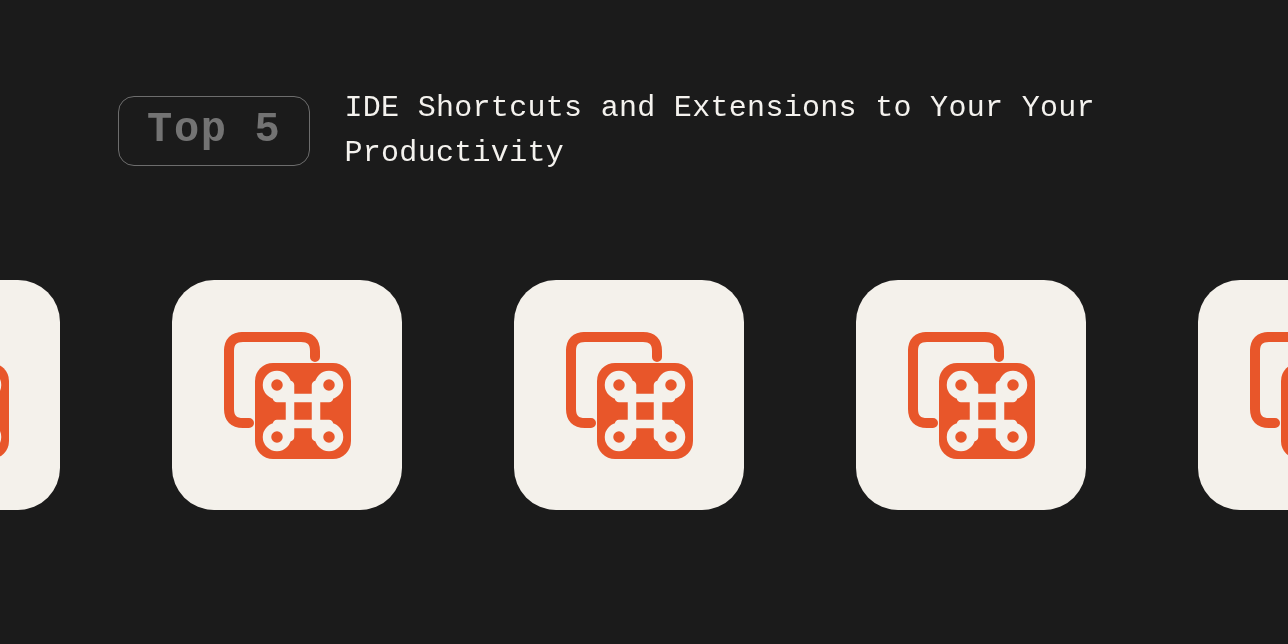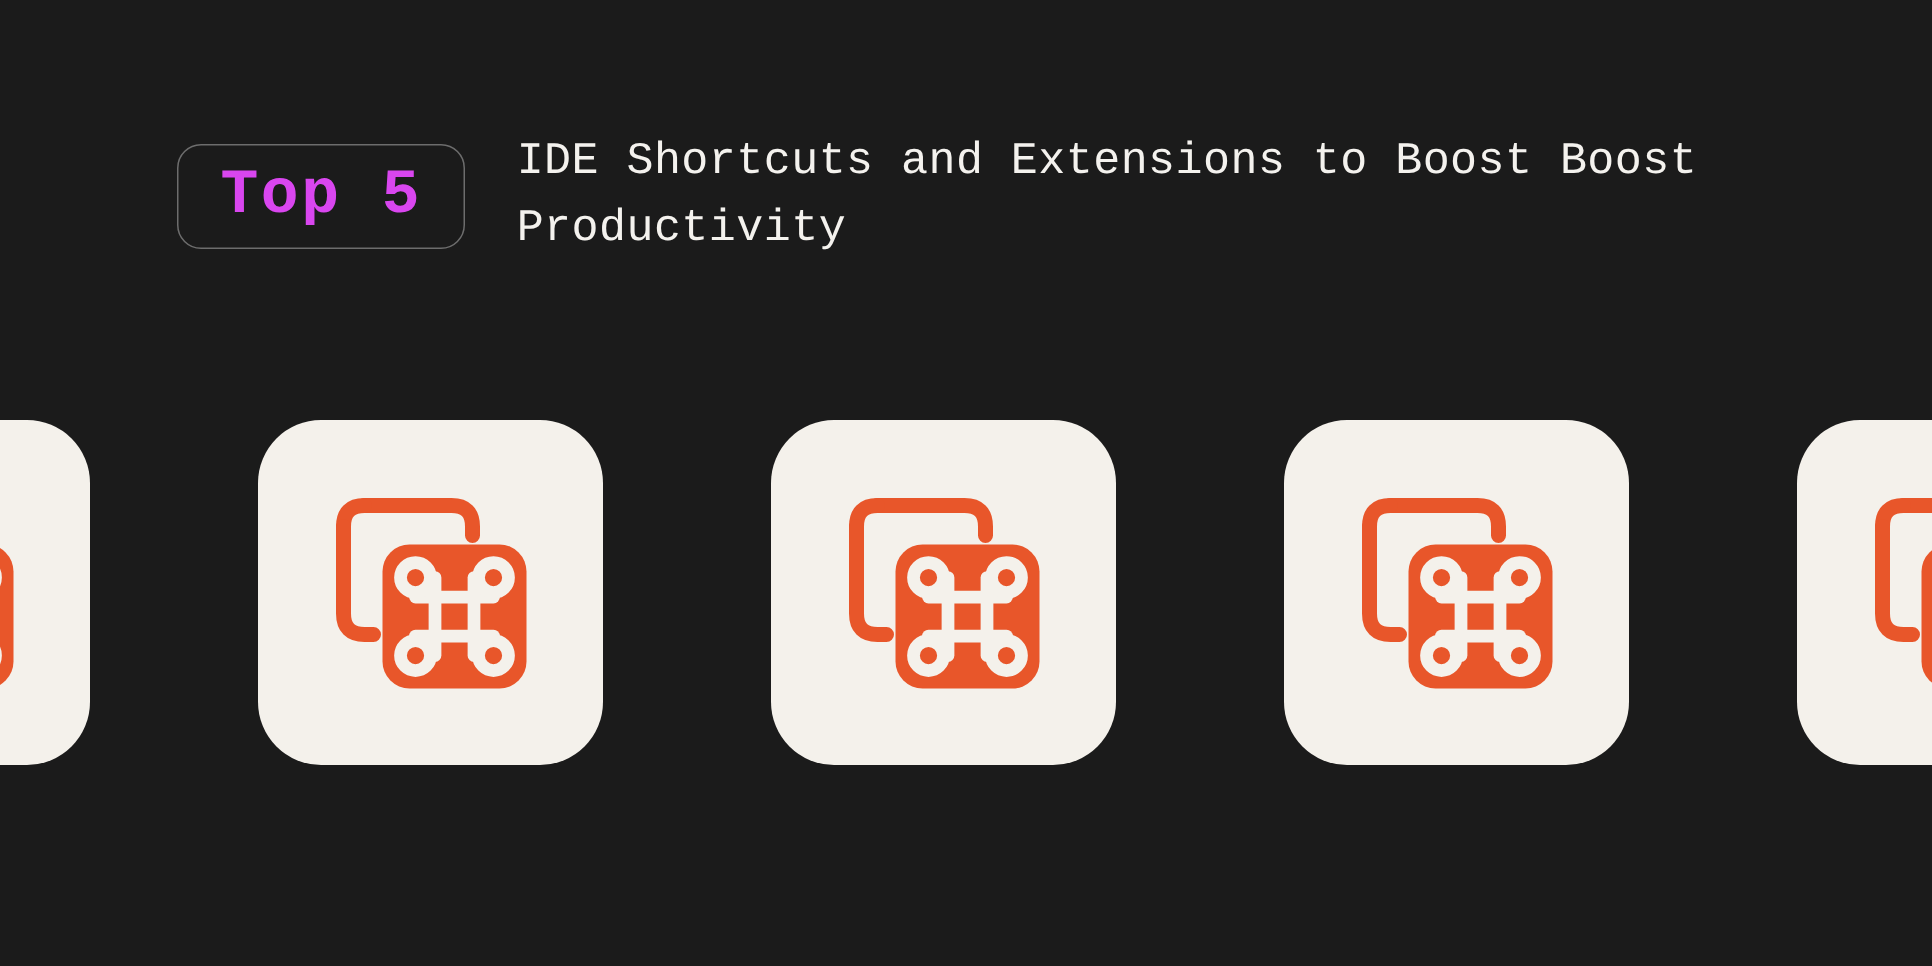--- a/index.html
+++ b/index.html
@@ -18,21 +18,21 @@
     right: 60px;
     display: flex;
     align-items: center;
     gap: 34px;
   }
 
   .badge {
     border: 1.5px solid #6d6d6d;
     border-radius: 16px;
     padding: 12px 28px 14px 28px;
-    color: #d946ef;
+    color: #737373;
     font-size: 42px;
     font-weight: 600;
     letter-spacing: 0.04em;
     line-height: 1;
     white-space: nowrap;
   }
 
   .title {
     color: #f4f2ee;
     font-size: 30px;
@@ -66,21 +66,21 @@
     width: 136px;
     height: 136px;
     display: block;
   }
 </style>
 </head>
 <body>
 
 <div class="header">
   <div class="badge">Top 5</div>
-  <div class="title">IDE Shortcuts and Extensions to Boost Boost Productivity</div>
+  <div class="title">IDE Shortcuts and Extensions to Your Your Productivity</div>
 </div>
 
 <div class="strip">
 
   <div class="card">
     <span>
       <svg class="copy-icon" viewBox="0 0 136 136">
         <path d="M24 10 H82 Q96 10 96 24 V30" fill="none" stroke="#e8562a" stroke-width="10" stroke-linecap="round"></path>
         <path d="M10 24 Q10 10 24 10" fill="none" stroke="#e8562a" stroke-width="10" stroke-linecap="round"></path>
         <path d="M10 24 V82 Q10 96 24 96 H30" fill="none" stroke="#e8562a" stroke-width="10" stroke-linecap="round"></path>

